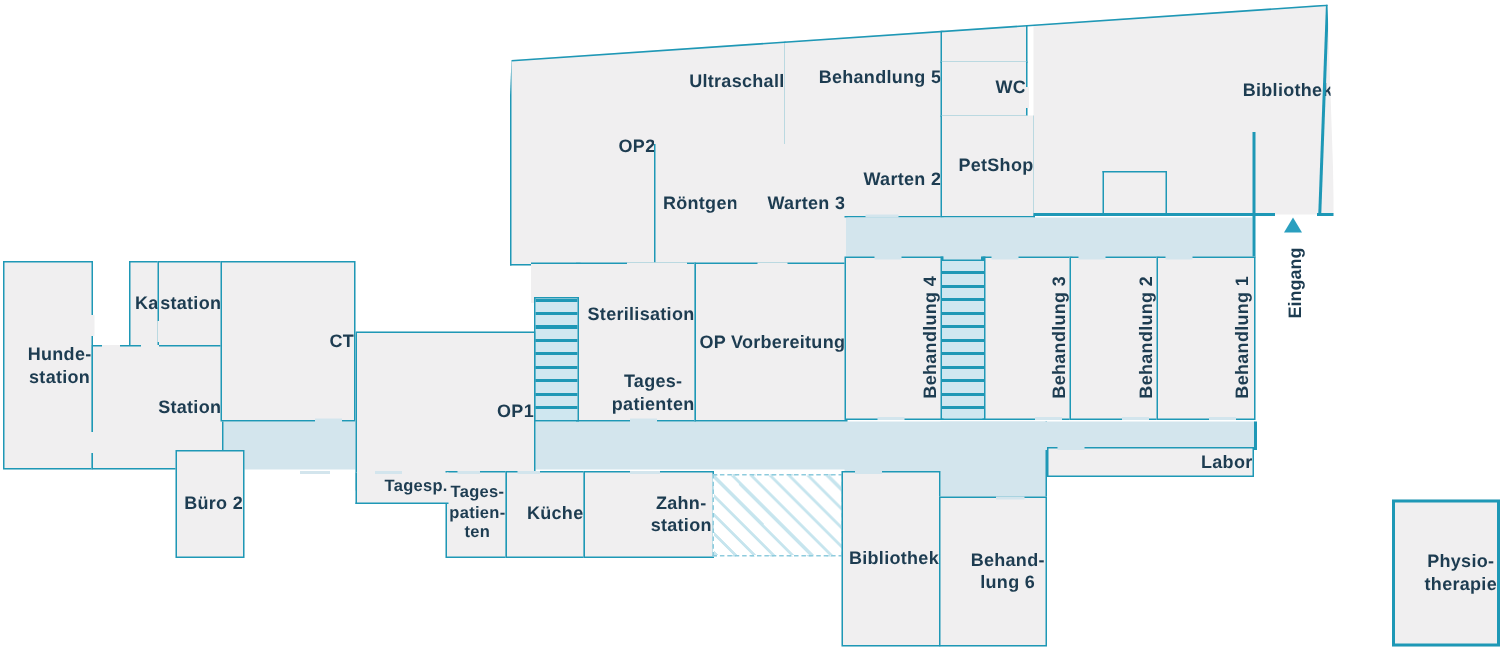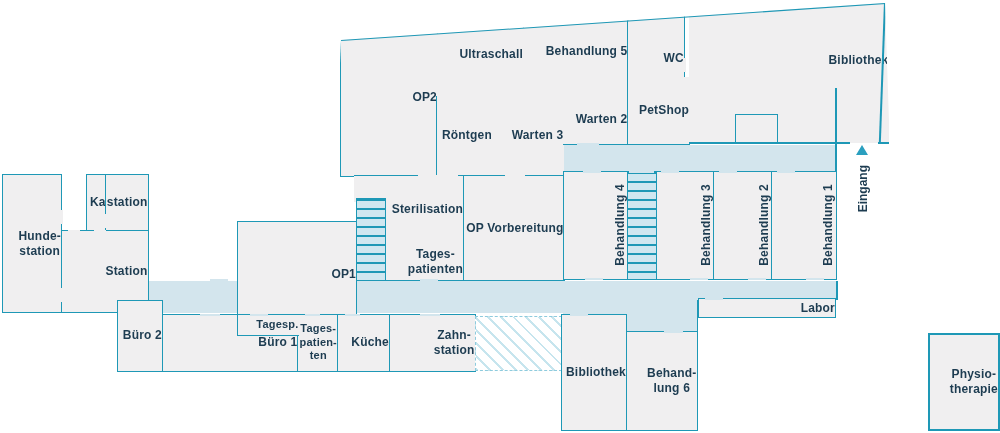--- a/index.html
+++ b/index.html
@@ -94,20 +94,23 @@
     </div>
   <div class="r" style="left:60.5px;top:174px;width:46px;height:57.5px;margin-left:25px;">
     <span>Katzen</span>
     </div>
   <div class="r" style="left:105px;top:174px;width:43.5px;height:57.5px;">
     <span>station</span>
     </div>
   <div class="r" style="left:60.5px;top:230px;width:88px;height:83px;">
     <span>Station</span>
     </div>
+  <div class="r" style="left:147px;top:174px;width:90px;height:107px;">
+    <span>CT</span>
+    </div>
 
   <div class="r" style="left:237px;top:175px;width:120px;height:106px;margin-top:46px;">
     <span>OP1</span>
     </div>
   <div class="r" style="left:353.5px;top:175px;width:33px;height:27px;border-left:0;border-right:0;border-bottom:0;">
       <span></span>
     </div>
   <div class="stairs" style="left:355.5px;top:198px;width:30px;height:82.5px;"></div>
   <div class="r" style="left:384px;top:175px;width:80px;height:69.5px;border-left:0;">
     <span>Sterilisation</span>
@@ -133,23 +136,20 @@
   <div class="r vlabel" style="left:771px;top:170.5px;width:65.5px;height:109px;">
     <span>Behandlung 1</span>
     </div>
 
   <div class="r" style="left:698px;top:298px;width:138px;height:20px;line-height:1;">
     <span>Labor</span>
     </div>
 
   <div class="r" style="left:117px;top:300px;width:46px;height:71.5px;">
     <span>Büro 2</span>
-    </div>
-  <div class="r" style="left:161.5px;top:313.5px;width:137px;height:58px;">
-    <span>Büro 1</span>
     </div>
   <div class="r small" style="left:237px;top:315px;width:61.5px;height:21px;border-top:0;border-right:0;z-index:4;">
     <span>Tagesp.</span>
     </div>
   <div class="r small" style="left:297px;top:313.5px;width:41px;height:58px;">
     <span>Tages-
 patien-
 ten</span>
     </div>
   <div class="r" style="left:336.5px;top:313.5px;width:53.5px;height:58px;">

